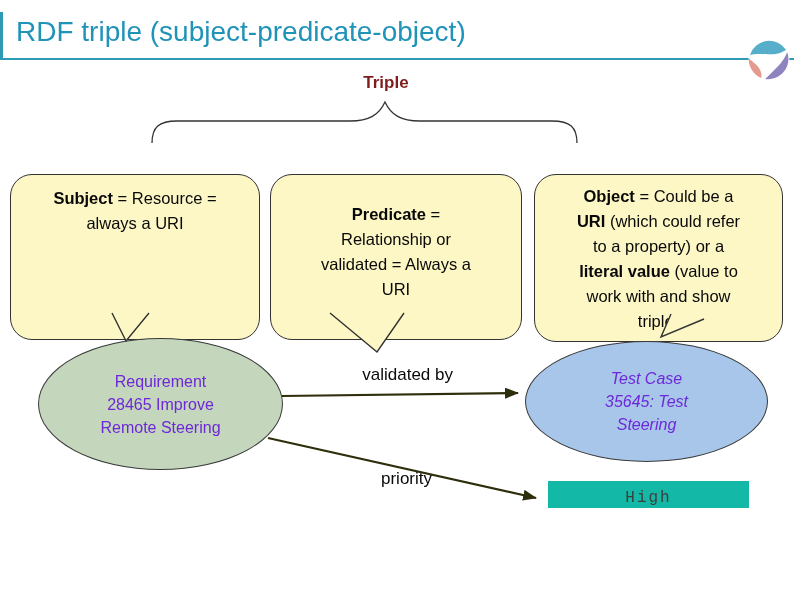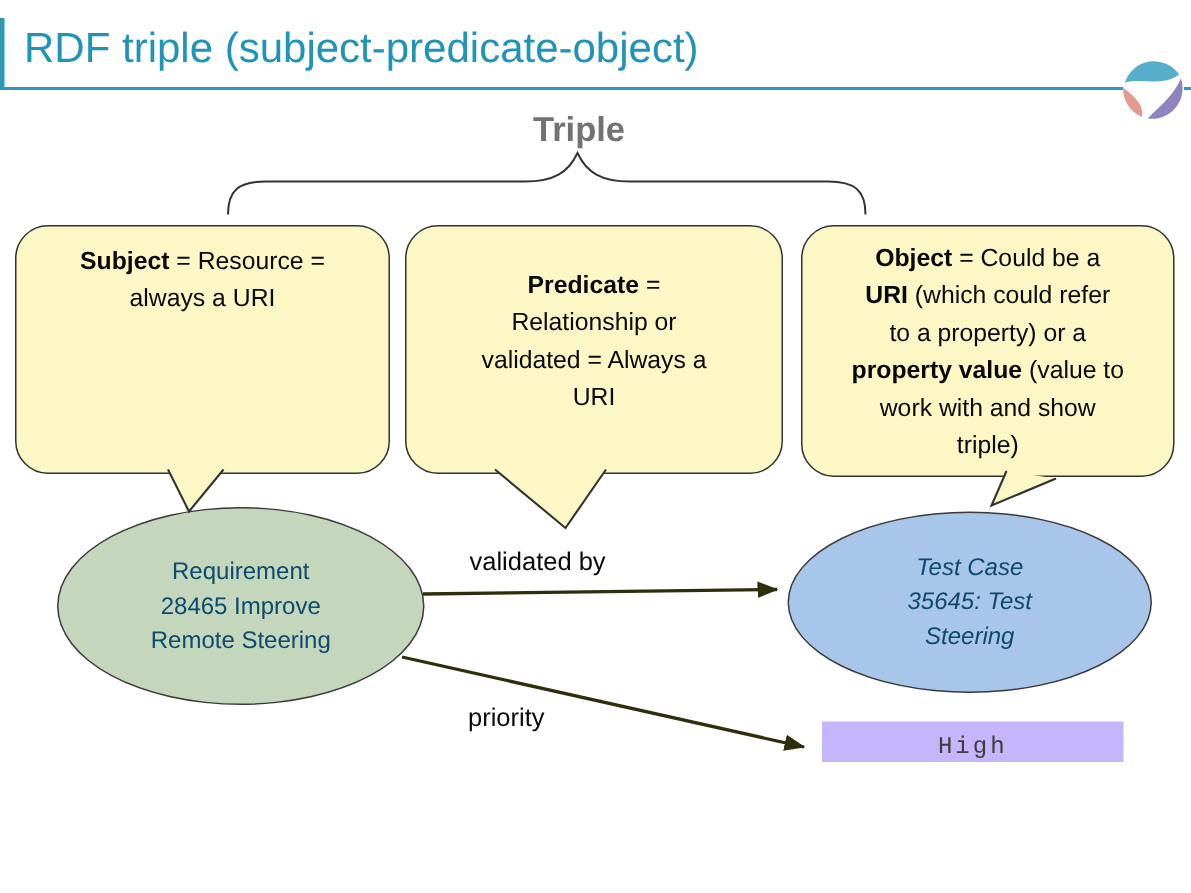--- a/index.html
+++ b/index.html
@@ -9,43 +9,44 @@
   }
   .title-tick{position:absolute;left:0;top:12px;width:3px;height:46px;background:#2E9AB5;}
   .slide-title{
     position:absolute;left:16px;top:16px;margin:0;font-size:28px;font-weight:400;
     color:#2093B8;letter-spacing:0;white-space:nowrap;
   }
   .header-rule{position:absolute;left:0;top:58px;width:794px;height:2px;background:#2E9AB5;}
   .logo{position:absolute;left:747px;top:37px;width:44px;height:44px;}
   .triple-label{
     position:absolute;left:336px;top:73px;width:100px;text-align:center;
-    font-size:23px;font-weight:bold;color:#737373;
+    font-size:17px;font-weight:bold;color:#7f1d1d;
   }
   .callout{
     position:absolute;background:#FCF7C5;border:1.4px solid #333;border-radius:22px;
     box-sizing:border-box;text-align:center;font-size:16.5px;line-height:25px;color:#090909;
     z-index:1;
+    margin-top:24px;
   }
   .callout .b{font-weight:bold;}
   .callout-subject{left:10px;top:150px;width:250px;height:166px;padding-top:11px;}
   .callout-predicate{left:270px;top:150px;width:252px;height:166px;padding-top:27px;}
   .callout-object{left:534px;top:150px;width:249px;height:168px;padding-top:9px;}
   .node{
     position:absolute;border:1.4px solid #3a3a3a;border-radius:50%;
     display:flex;align-items:center;justify-content:center;text-align:center;
-    font-size:16px;line-height:23px;color:#0c4a6e;box-sizing:border-box;z-index:1;
+    font-size:16px;line-height:23px;color:#6d28d9;box-sizing:border-box;z-index:1;
   }
   .node-requirement{left:38px;top:338px;width:245px;height:132px;background:#C4D6BC;}
   .node-testcase{left:525px;top:341px;width:243px;height:121px;background:#A8C6E9;font-style:italic;}
-  .edge-label{position:absolute;font-size:17px;color:#0a0a0a;text-align:left;z-index:2;}
+  .edge-label{position:absolute;font-size:17px;color:#0a0a0a;text-align:right;z-index:2;}
   .label-validated{left:313px;top:365px;width:140px;}
   .label-priority{left:312px;top:469px;width:120px;}
   .value-box{
-    position:absolute;left:548px;top:481px;width:201px;height:33px;background:#c4b5fd;
+    position:absolute;left:548px;top:481px;width:201px;height:33px;background:#14b8a6;
     display:flex;align-items:center;justify-content:center;
     font-family:"Liberation Mono","DejaVu Sans Mono",monospace;font-size:16px;
     letter-spacing:2px;color:#3d3d3d;z-index:1;
   }
   .faded-row{
     position:absolute;left:545px;top:517px;width:205px;height:9px;
     background:#EDF4F9;opacity:.85;z-index:0;
   }
   .page-number{position:absolute;left:21px;top:585px;font-size:11px;color:#1a1a1a;}
   .overlay{position:absolute;left:0;top:0;width:794px;height:595px;z-index:3;pointer-events:none;}
@@ -68,21 +69,21 @@
 
   <div class="triple-label">Triple</div>
 
   <div class="callout callout-subject">
     <div><span class="b">Subject</span><span> = Resource =</span><br><span>always a URI</span></div>
   </div>
   <div class="callout callout-predicate">
     <div><span class="b">Predicate</span><span> =</span><br><span>Relationship or</span><br><span>validated = Always a</span><br><span>URI</span></div>
   </div>
   <div class="callout callout-object">
-    <div><span class="b">Object</span><span> = Could be a</span><br><span class="b">URI</span><span> (which could refer</span><br><span>to a property) or a</span><br><span class="b">property value</span><span> (value to</span><br><span>work with and show</span><br><span>triple)</span></div>
+    <div><span class="b">Object</span><span> = Could be a</span><br><span class="b">URI</span><span> (which could refer</span><br><span>to a property) or a</span><br><span class="b">literal value</span><span> (value to</span><br><span>work with and show</span><br><span>triple)</span></div>
   </div>
 
   <div class="node node-requirement">
     <div>Requirement<br>28465 Improve<br>Remote Steering</div>
   </div>
   <div class="node node-testcase">
     <div>Test Case<br>35645: Test<br>Steering</div>
   </div>
 
   <div class="edge-label label-validated">validated by</div>

